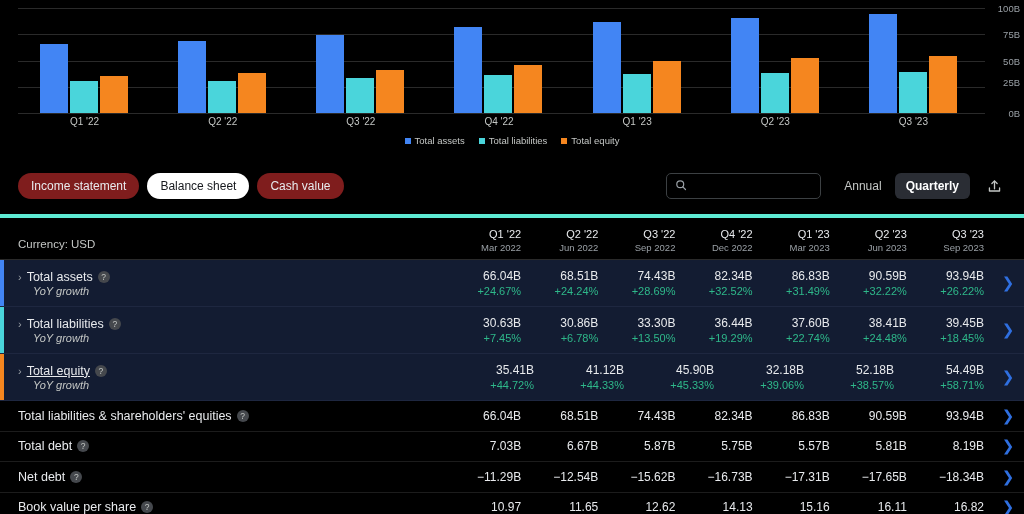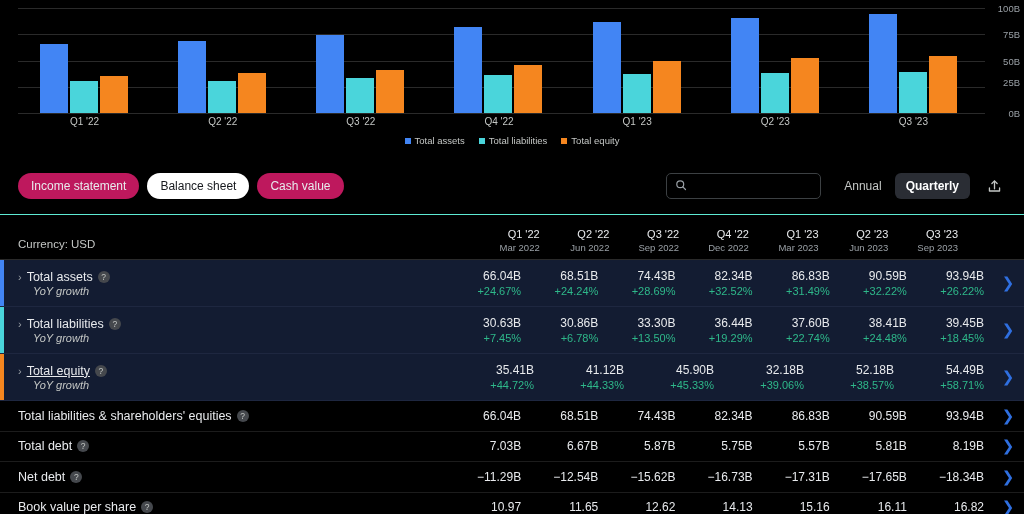--- a/index.html
+++ b/index.html
@@ -61,21 +61,21 @@
 
   
   .toolbar {
     position: relative; height: 56px;
     display: flex; align-items: center;
     padding: 0 18px; background:#000;
   }
   .pill-group { display: flex; gap: 8px; }
   .pill {
     height: 26px; padding: 0 13px;
-    border-radius: 13px; background: #be185d;
+    border-radius: 13px; background: #7f1d1d;
     color: #e8eaed; font-size: 12px;
     display: flex; align-items: center;
     cursor: pointer; border: none;
     font-family: inherit;
   }
   .pill.active { background: #ffffff; color: #16181d; }
   .toolbar-right {
     margin-left: auto; display: flex;
     align-items: center; gap: 12px;
   }
@@ -105,23 +105,22 @@
   .export-btn {
     width: 24px; height: 24px; display: flex;
     align-items: center; justify-content: center;
     cursor: pointer;
   }
 
   
   .table { width: 1024px; background:#000; }
   .thead {
     display: flex; align-items: flex-end;
-    height: 46px; border-top: 1px solid #5eead4;
+    height: 46px; border-top: 4px solid #5eead4;
     border-bottom: 1px solid #2a2a2a;
-    gap: 26px;
   }
   .th-label {
     width: 452px; padding-left: 18px; padding-bottom: 9px;
     font-size: 11.5px; color: #c4c7c5;
   }
   .th-cols { flex: 1; display: flex; padding-bottom: 5px; }
   .th-col {
     flex: 1; text-align: right; padding-right: 8px;
     line-height: 1.25;
   }

